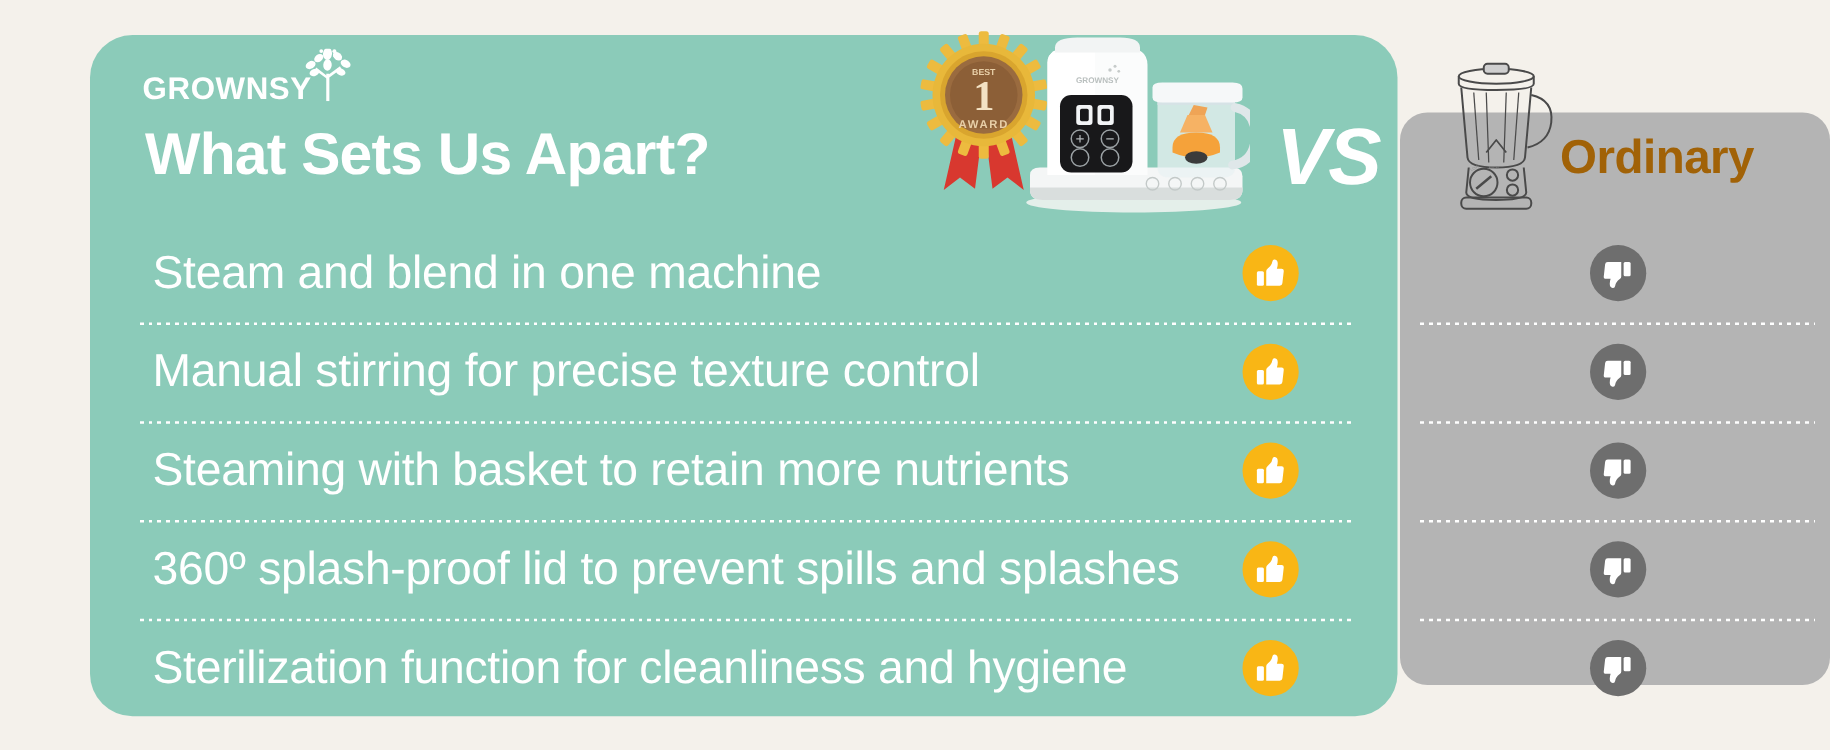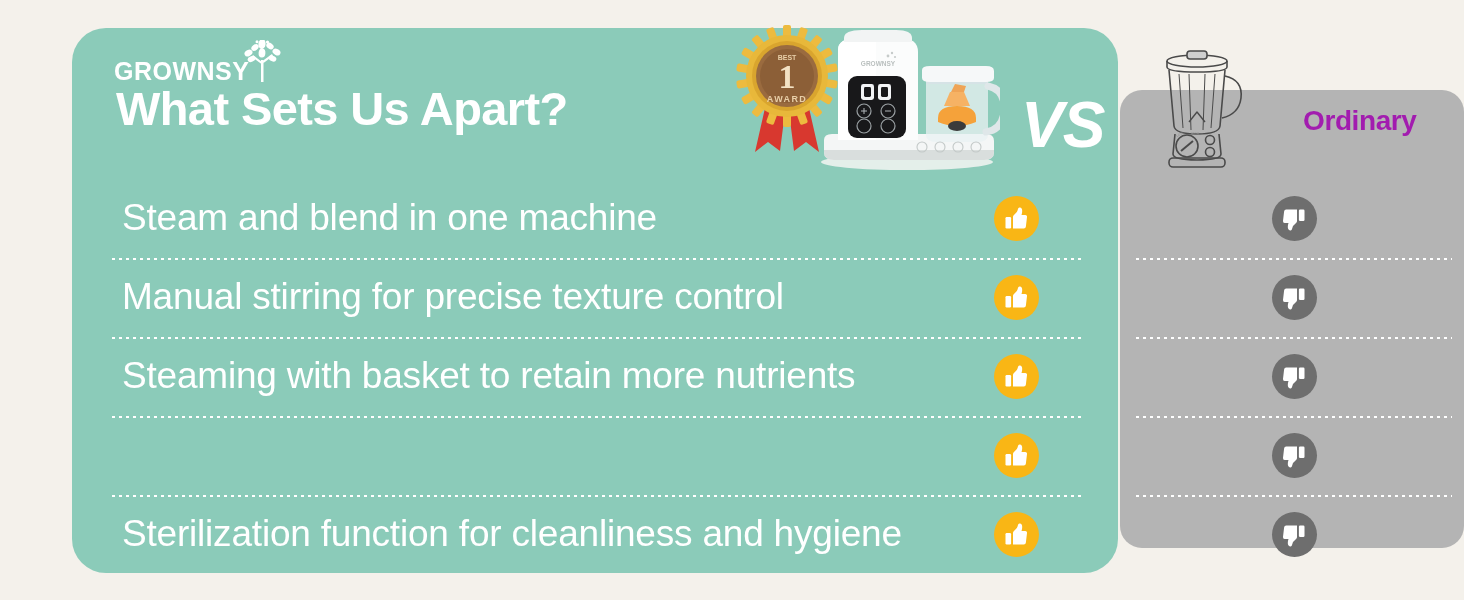--- a/index.html
+++ b/index.html
@@ -62,21 +62,21 @@
     font-family: "Liberation Sans", sans-serif;
   }
   .brand-tree {
     margin-left: -9px;
     margin-bottom: -2px;
   }
 
   .headline {
     position: absolute;
     left: 80px;
-    top: 83px;
+    top: 97px;
     color: #ffffff;
     font-size: 47px;
     font-weight: bold;
     letter-spacing: -0.6px;
     line-height: 1.1;
     white-space: nowrap;
     font-family: "Liberation Sans", sans-serif;
   }
 
   .vs-label {
@@ -86,24 +86,24 @@
     color: #ffffff;
     font-size: 64px;
     font-weight: bold;
     font-style: italic;
     line-height: 1;
     letter-spacing: -1px;
   }
 
   .ordinary-title {
     position: absolute;
-    left: 1267px;
+    left: 1212px;
     top: 107px;
-    color: #a21caf;
-    font-size: 28px;
+    color: #a16207;
+    font-size: 38px;
     font-weight: bold;
     letter-spacing: -0.4px;
     line-height: 1;
     white-space: nowrap;
   }
 
   
   .award-badge {
     position: absolute;
     left: 697px;
@@ -464,20 +464,21 @@
     <div class="feature-row">
       <div class="feature-divider"></div>
       <div class="feature-text">Manual stirring for precise texture control</div>
     </div>
     <div class="feature-row">
       <div class="feature-divider"></div>
       <div class="feature-text">Steaming with basket to retain more nutrients</div>
     </div>
     <div class="feature-row">
       <div class="feature-divider"></div>
+      <div class="feature-text">360º splash-proof lid to prevent spills and splashes</div>
     </div>
     <div class="feature-row">
       <div class="feature-divider"></div>
       <div class="feature-text">Sterilization function for cleanliness and hygiene</div>
     </div>
   </div>
 
   <div class="verdict-col">
     <div class="verdict-cell">
       <span class="icon-circle thumbs-up">

